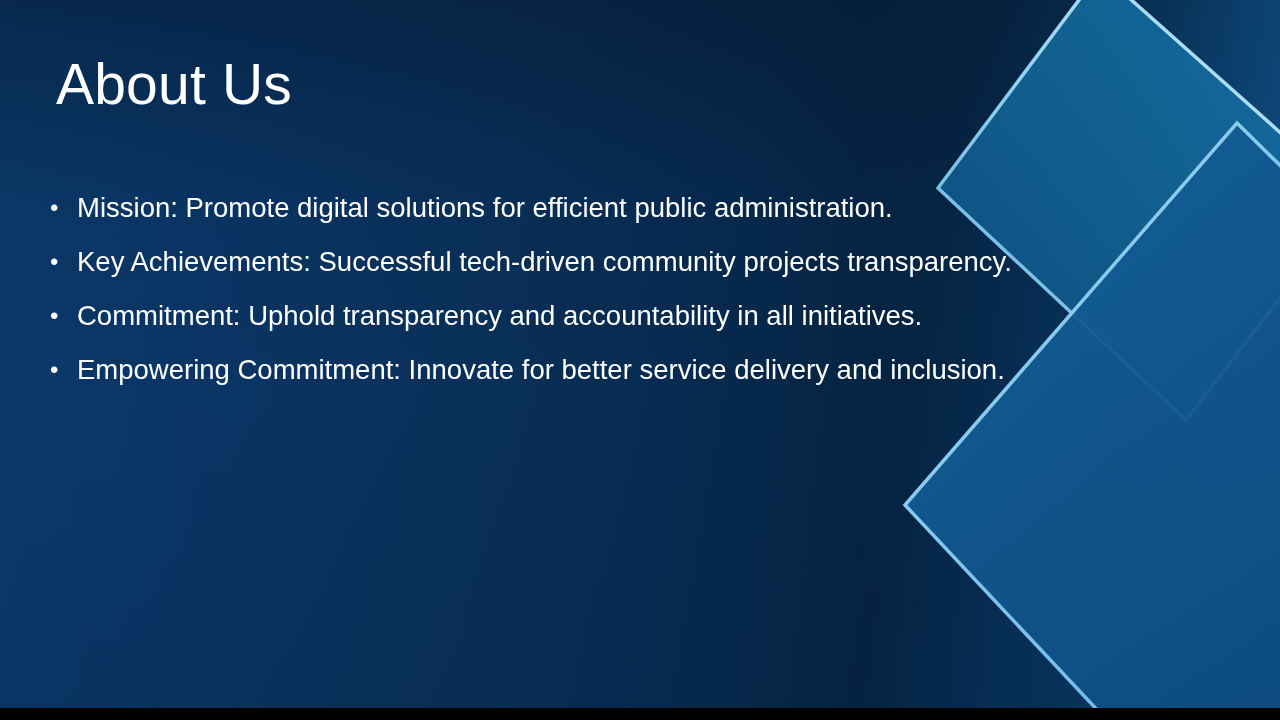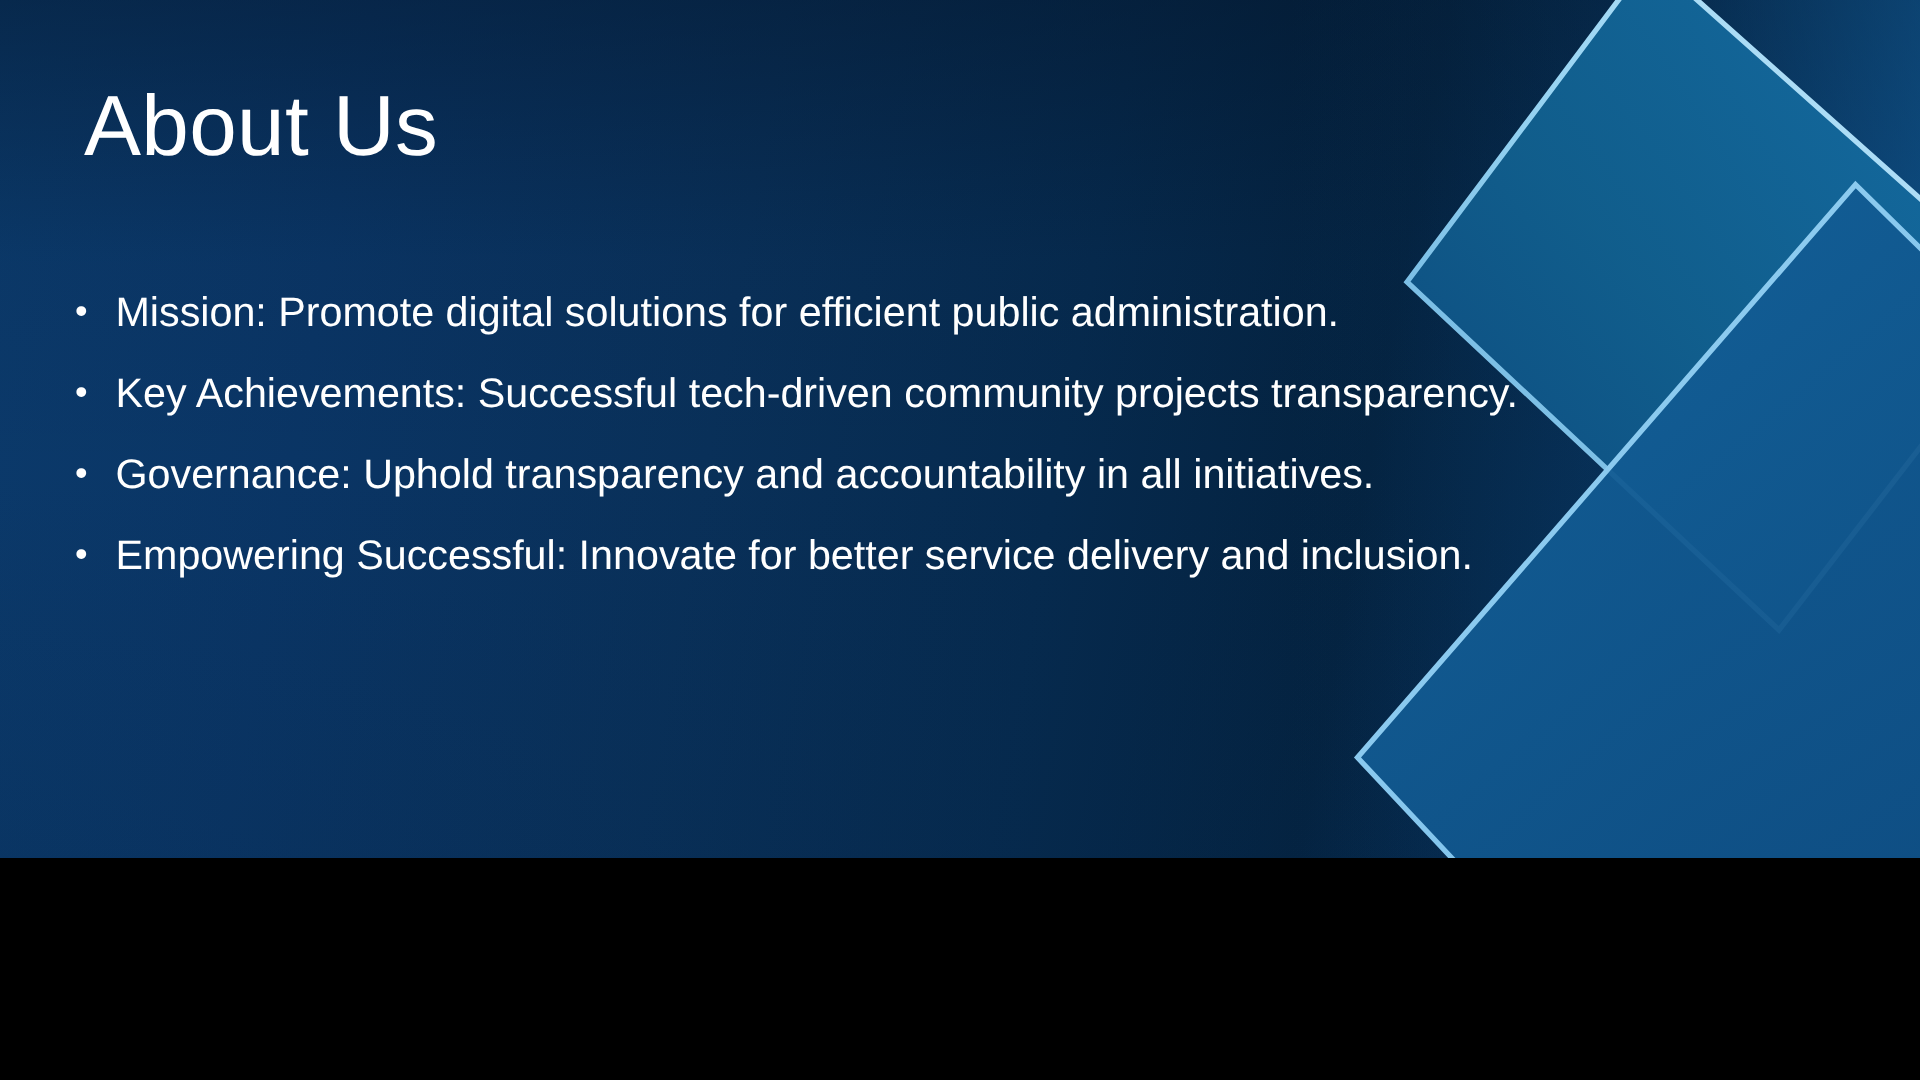--- a/index.html
+++ b/index.html
@@ -3,21 +3,21 @@
 <meta charset="utf-8">
 <style>
   html, body {
     margin: 0;
     padding: 0;
     background: #000;
   }
   #slide {
     position: relative;
     width: 1280px;
-    height: 572px;
+    height: 708px;
     overflow: hidden;
     font-family: "Liberation Sans", sans-serif;
     background: #0a3362;
   }
 
   
   .bg-base {
     position: absolute;
     inset: 0;
     background: linear-gradient(100deg,
@@ -142,21 +142,21 @@
     <div class="bullet-row">
       <span class="bullet-mark">•</span>
       <span class="bullet-text">Mission: Promote digital solutions for efficient public administration.</span>
     </div>
     <div class="bullet-row">
       <span class="bullet-mark">•</span>
       <span class="bullet-text">Key Achievements: Successful tech-driven community projects transparency.</span>
     </div>
     <div class="bullet-row">
       <span class="bullet-mark">•</span>
-      <span class="bullet-text">Governance: Uphold transparency and accountability in all initiatives.</span>
+      <span class="bullet-text">Commitment: Uphold transparency and accountability in all initiatives.</span>
     </div>
     <div class="bullet-row">
       <span class="bullet-mark">•</span>
-      <span class="bullet-text">Empowering Successful: Innovate for better service delivery and inclusion.</span>
+      <span class="bullet-text">Empowering Commitment: Innovate for better service delivery and inclusion.</span>
     </div>
   </div>
 
 </div>
 
 </body></html>

